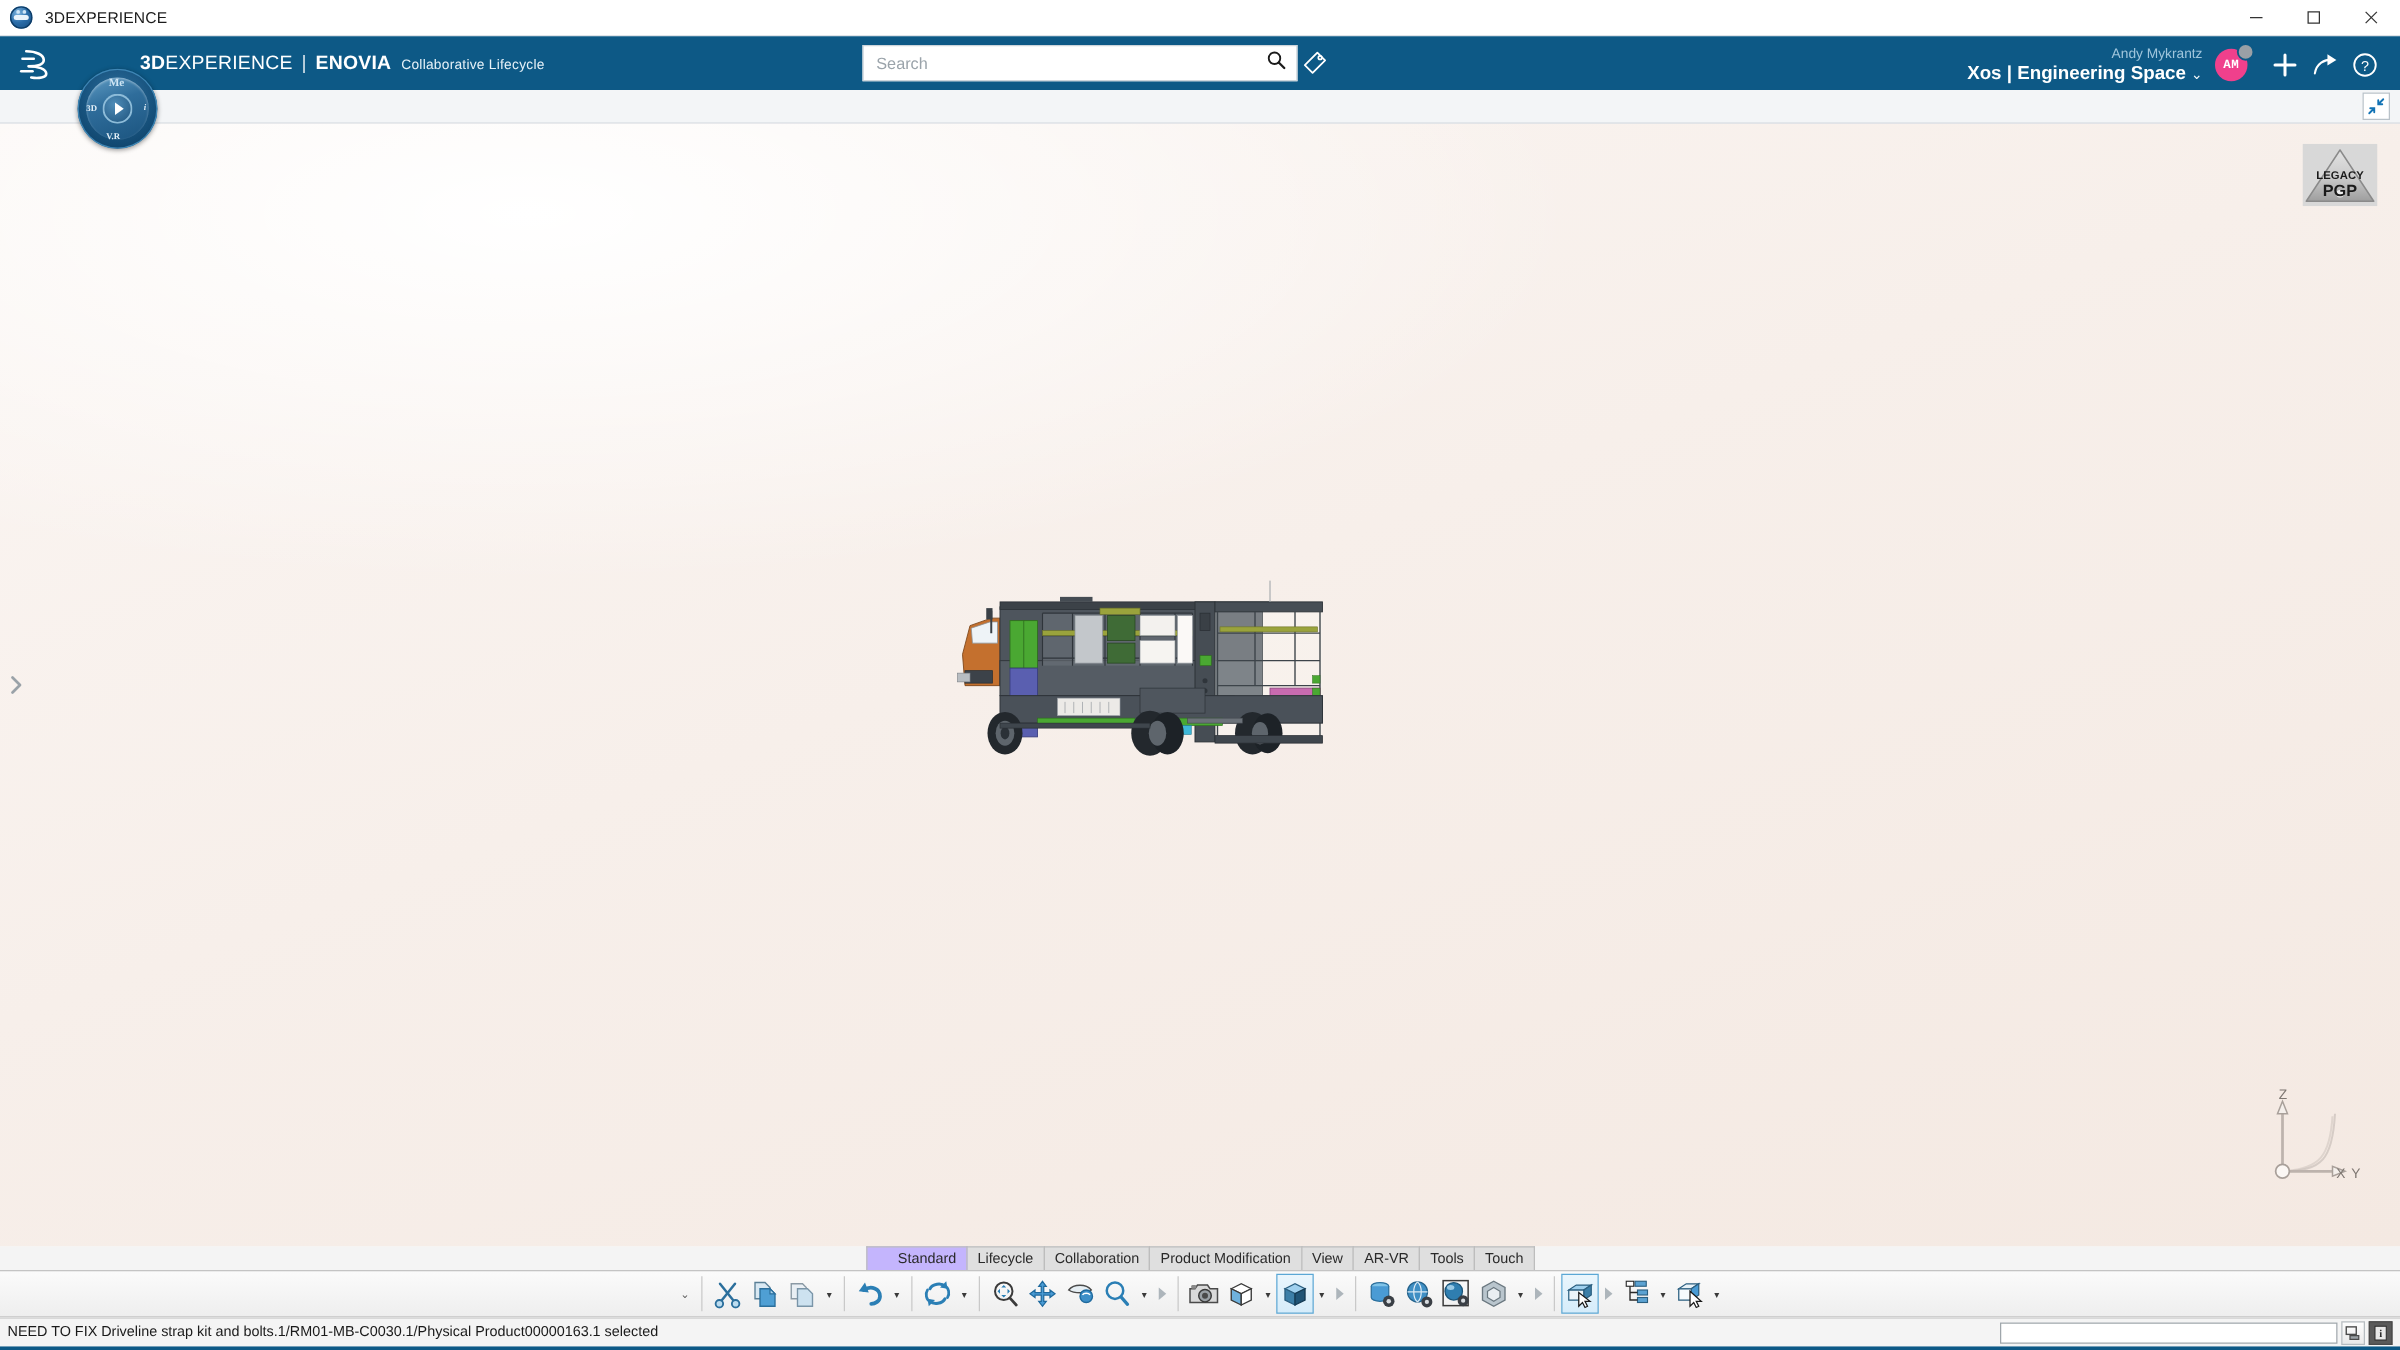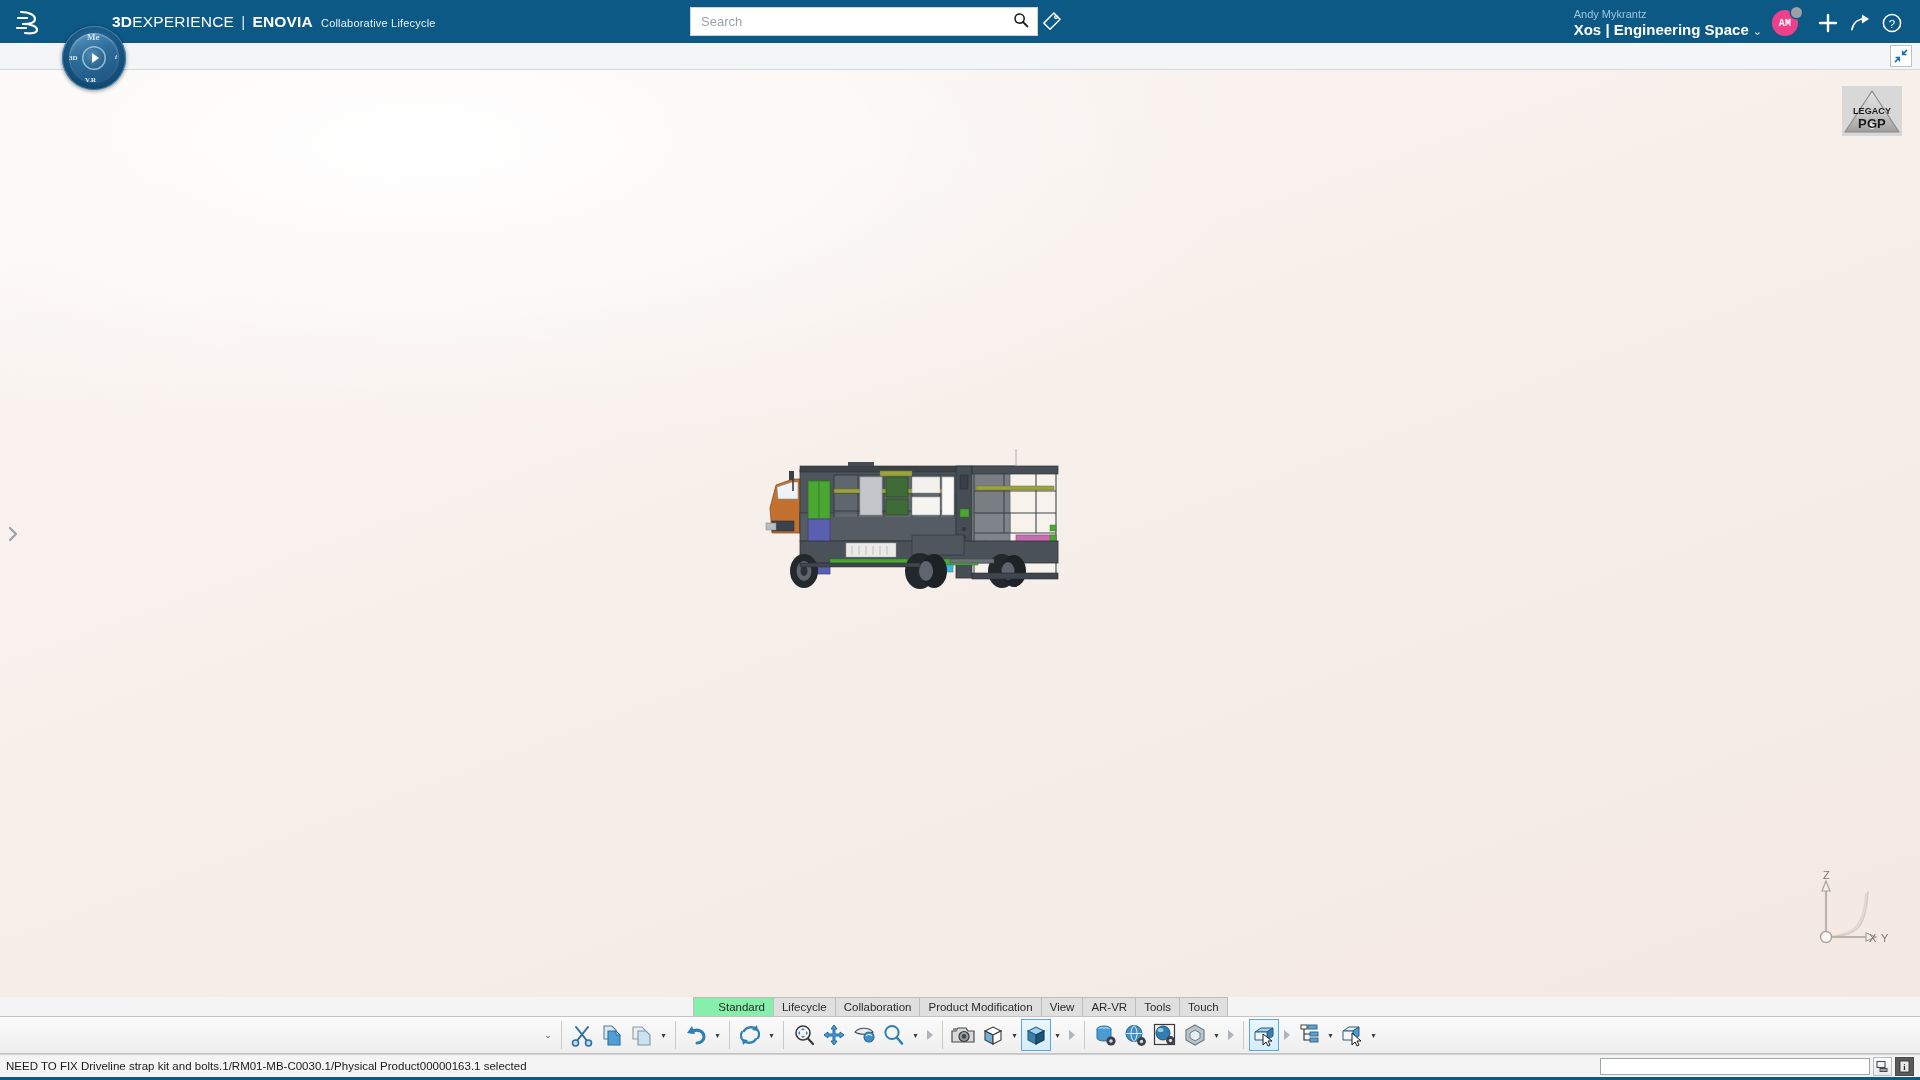--- a/index.html
+++ b/index.html
@@ -98,21 +98,21 @@
     flex: 1; border: none; outline: none; font-size: 13px; color: #333;
     font-family: "Liberation Sans", sans-serif; background: transparent;
   }
   .searchbox input::placeholder { color: #9aa3aa; }
   .tag-icon { width: 26px; height: 26px; display:flex; align-items:center; justify-content:center; cursor:pointer; }
 
   .userzone {
     position: absolute; right: 12px; top: 3px; display: flex; align-items: center; gap: 0;
     height: 40px;
   }
-  .usernames { margin-right: 10px; line-height: 1.15; }
+  .usernames { text-align: right; margin-right: 10px; line-height: 1.15; }
   .uname { font-size: 11px; color: #9fc5dc; font-weight: 400; }
   .uspace { font-size: 15px; color: #fff; font-weight: 600; margin-top: 1px; white-space:nowrap; }
   .uspace .chev { font-size: 11px; margin-left: 4px; font-weight: 400; }
   .avatar {
     width: 26px; height: 26px; border-radius: 50%; background: #f0408c;
     color: #fff; font-size: 10px; font-weight: bold; display:flex;
     align-items:center; justify-content:center; position: relative; margin-right: 14px;
     letter-spacing:.3px;
     font-family:Liberation Mono, monospace;
   }
@@ -172,21 +172,21 @@
   .tabstrip {
     height: 19px; display: flex; justify-content: center; align-items: flex-end;
     background: transparent; position: relative;
   }
   .tabstrip-inner { display:flex; }
   .tab {
     font-size: 11.5px; color: #2a2a2a; padding: 2px 8px 2px 8px; height: 19px;
     background: #dfdfdf; border: 1px solid #bdbdbd; border-bottom: none;
     margin-right: -1px; cursor: pointer; line-height: 15px; white-space:nowrap;
   }
-  .tab.active { background: #86efac; border-color: #bdbdbd; position:relative; z-index:2;padding-left:24px; }
+  .tab.active { background: #c4b5fd; border-color: #bdbdbd; position:relative; z-index:2;padding-left:24px; }
 
   .toolbar-row {
     height: 38px; background: linear-gradient(#fbfbfb, #eeeeee);
     border-top: 1px solid #c4c4c4; border-bottom: 1px solid #c4c4c4;
     display:flex; align-items:center; justify-content:center; position:relative;
   }
   .tb-group { display:flex; align-items:center; height: 36px; }
   .tb-sep { width: 1px; height: 28px; background: #c9c9c9; margin: 0 5px; }
   .tbi {
     width: 30px; height: 32px; display:flex; align-items:center; justify-content:center;
@@ -223,20 +223,42 @@
     display:flex; align-items:center; justify-content:center; cursor:pointer;
   }
   .status-btn.dark { background: #5a5a5a; border-color:#4a4a4a; }
   .bottom-accent { height: 3px; background: #0d5986; flex: 0 0 3px; }
 </style>
 </head>
 <body>
 
 <div id="app">
 
+  <div class="titlebar">
+    <div class="tb-icon"></div>
+    <div class="tb-title">3DEXPERIENCE</div>
+    <div class="win-controls">
+      <div class="win-btn">
+        <svg width="12" height="12" viewBox="0 0 12 12">
+            <line x1="1" y1="6" x2="11" y2="6" stroke="#333" stroke-width="1"></line>
+          </svg>
+      </div>
+      <div class="win-btn">
+        <svg width="12" height="12" viewBox="0 0 12 12">
+            <rect x="1.5" y="1.5" width="9" height="9" fill="none" stroke="#333" stroke-width="1"></rect>
+          </svg>
+      </div>
+      <div class="win-btn close">
+        <svg width="12" height="12" viewBox="0 0 12 12">
+            <line x1="1.5" y1="1.5" x2="10.5" y2="10.5" stroke="currentColor" stroke-width="1"></line>
+            <line x1="10.5" y1="1.5" x2="1.5" y2="10.5" stroke="currentColor" stroke-width="1"></line>
+          </svg>
+      </div>
+    </div>
+  </div>
 
   <div class="topbar">
 
     <div class="ds-logo">
       <svg width="30" height="26" viewBox="0 0 30 26">
         <g stroke="#ffffff" stroke-width="2.1" fill="none" stroke-linecap="round">
           <path d="M6 3 C 14 3, 20 6, 20 10 C 20 14, 13 15, 8 15"></path>
           <path d="M8 15 C 15 15, 22 17, 22 21 C 22 24, 16 25, 10 24"></path>
           <path d="M3 9 L 12 9"></path>
           <path d="M2 19 L 11 19"></path>

